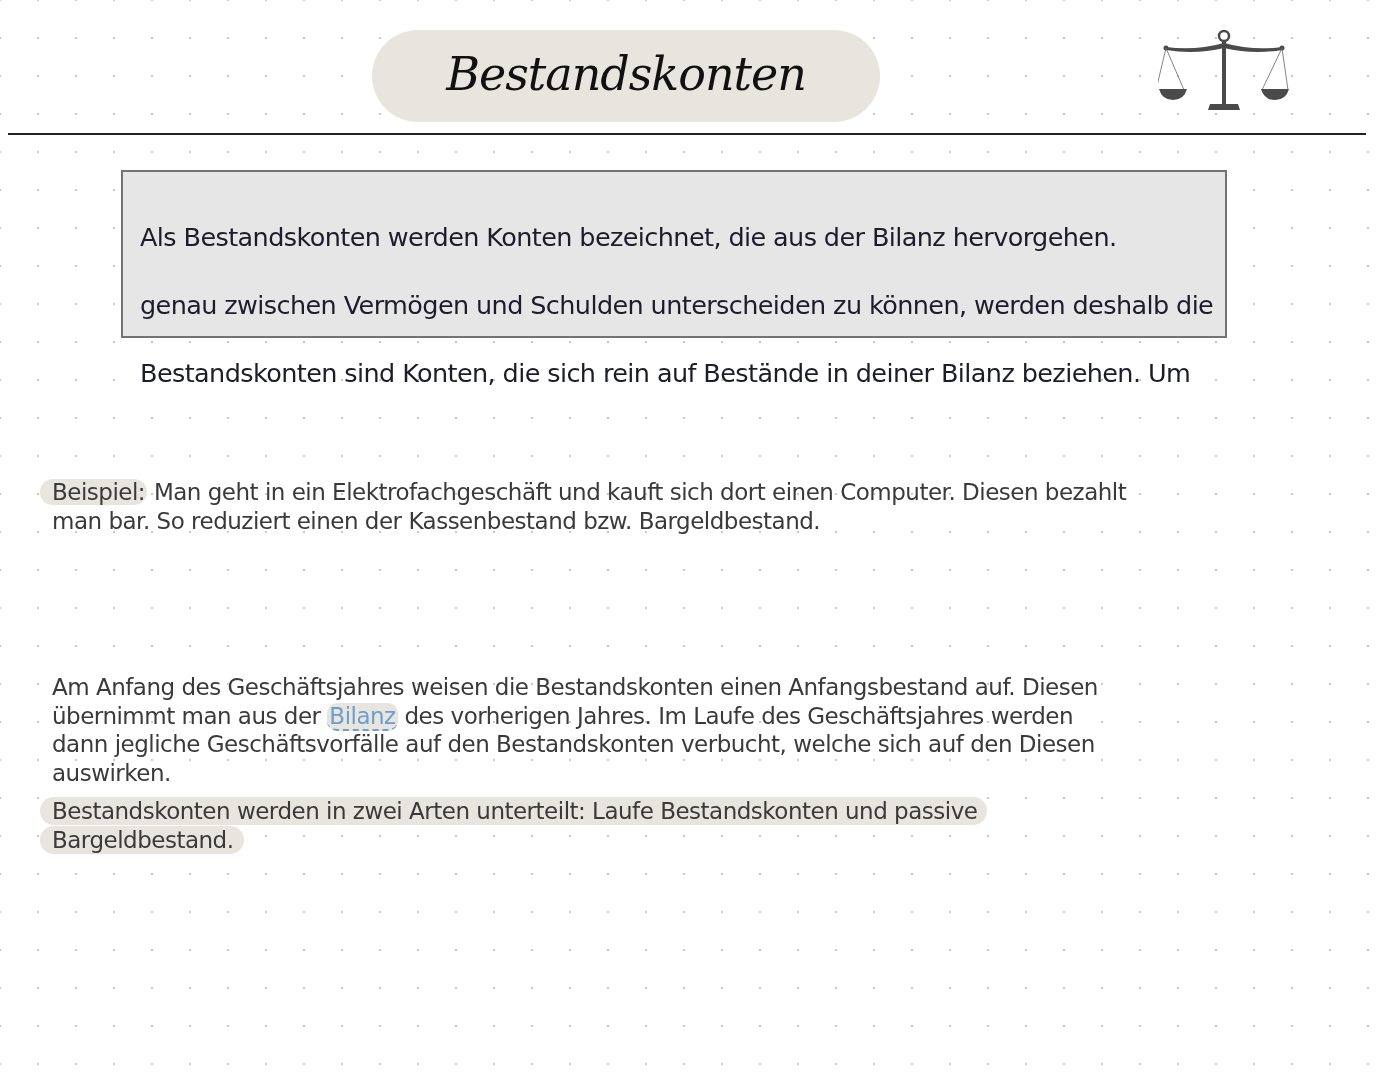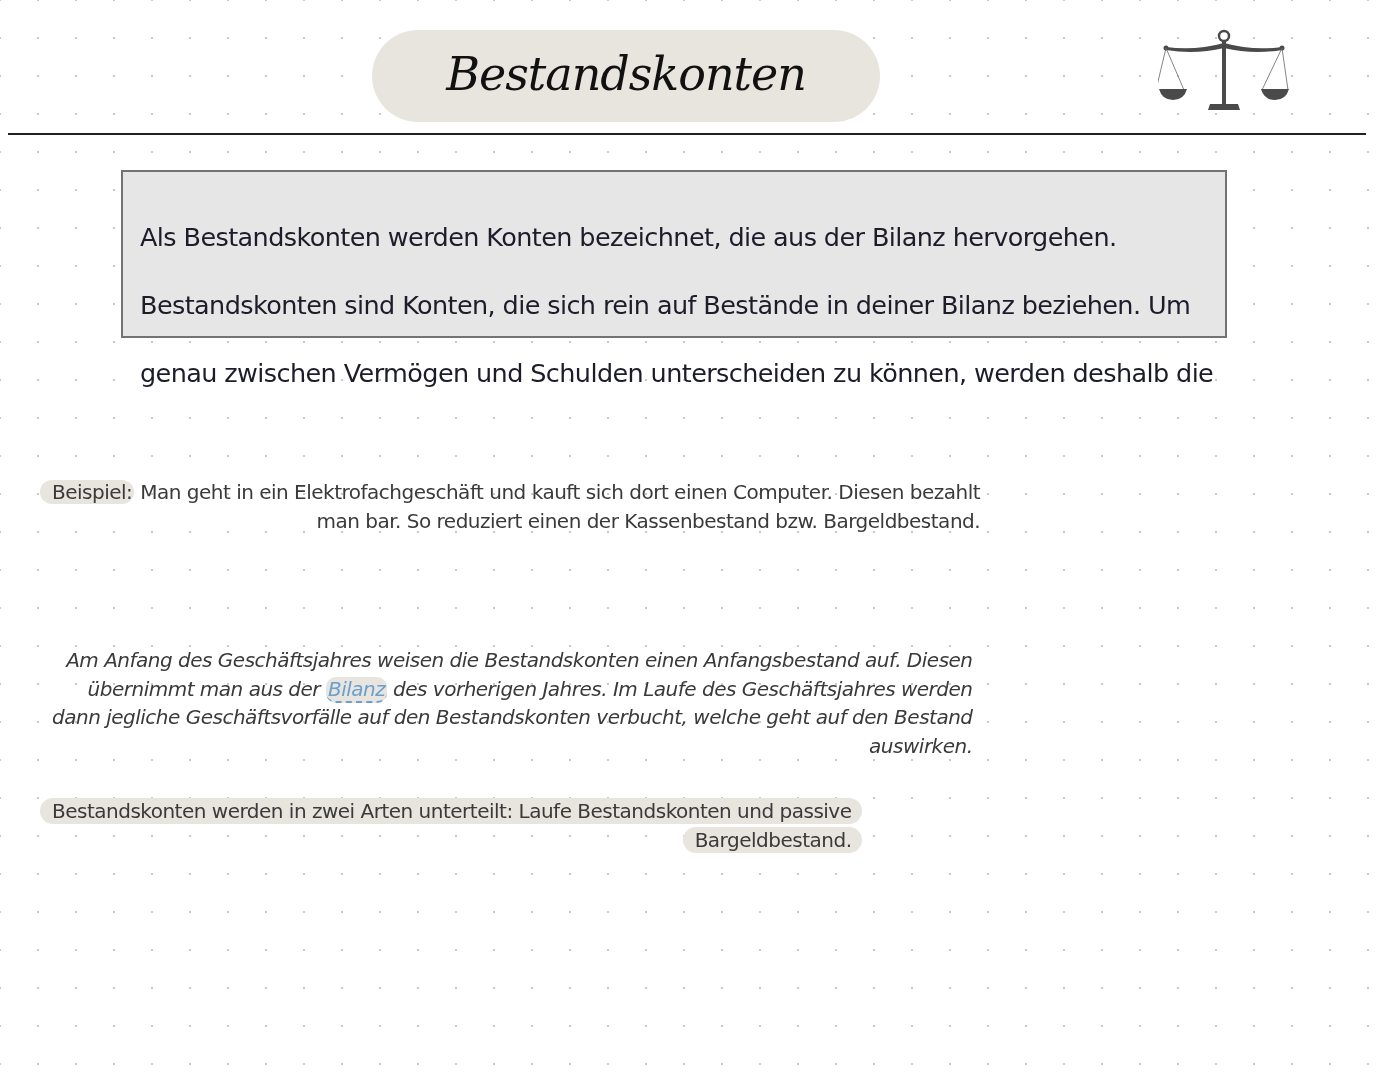--- a/index.html
+++ b/index.html
@@ -77,32 +77,31 @@
     width: 1100px;
     font-size: 25.5px;
     line-height: 34px;
     color: #1c1c2a;
     letter-spacing: -0.6px;
     white-space: pre-line;
   }
   .para {
     position: absolute;
     left: 52px;
-    font-size: 20px;
+    font-size: 23px;
     line-height: 28.5px;
     color: #3a3a3a;
     letter-spacing: -0.5px;
-    text-align: right;
   }
   .para .line {
     display: block;
     white-space: nowrap;
   }
   .p-example { top: 478px; }
-  .p-anfang { top: 646px; font-style: italic; }
+  .p-anfang { top: 673px; }
   .p-arten { top: 797px; }
   .hl-label {
     background: #e8e5de;
     border-radius: 14px;
     padding: 0 2px 0 12px;
     margin-left: -12px;
   }
   .hl-line {
     background: #e8e5de;
     border-radius: 15px;
@@ -139,33 +138,33 @@
   <line x1="124" y1="20" x2="104" y2="62" stroke="#666" stroke-width="0.8"></line>
   <line x1="124" y1="20" x2="130" y2="62" stroke="#666" stroke-width="0.8"></line>
   <path d="M103 61 L131 61 Q128 72 117 72 Q106 72 103 61 Z" fill="#4a4a4a"></path>
 </svg>
 
 <div class="header-rule"></div>
 
 <div class="intro-box">
   <div class="intro-text">
     <span class="line" style="display:block;white-space:nowrap">Als Bestandskonten werden Konten bezeichnet, die aus der Bilanz hervorgehen.</span>
+    <span class="line" style="display:block;white-space:nowrap">genau zwischen Vermögen und Schulden unterscheiden zu können, werden deshalb die</span>
     <span class="line" style="display:block;white-space:nowrap">Bestandskonten sind Konten, die sich rein auf Bestände in deiner Bilanz beziehen. Um</span>
-    <span class="line" style="display:block;white-space:nowrap">genau zwischen Vermögen und Schulden unterscheiden zu können, werden deshalb die</span>
   </div>
 </div>
 
 <div class="para p-example">
   <span class="line"><span class="hl-label">Beispiel:</span><span> Man geht in ein Elektrofachgeschäft und kauft sich dort einen Computer. Diesen bezahlt</span></span>
   <span class="line">man bar. So reduziert einen der Kassenbestand bzw. Bargeldbestand.</span>
 </div>
 
 <div class="para p-anfang">
   <span class="line">Am Anfang des Geschäftsjahres weisen die Bestandskonten einen Anfangsbestand auf. Diesen</span>
   <span class="line"><span>übernimmt man aus der </span><span class="link">Bilanz</span><span> des vorherigen Jahres. Im Laufe des Geschäftsjahres werden</span></span>
-  <span class="line">dann jegliche Geschäftsvorfälle auf den Bestandskonten verbucht, welche geht auf den Bestand</span>
+  <span class="line">dann jegliche Geschäftsvorfälle auf den Bestandskonten verbucht, welche sich auf den Diesen</span>
   <span class="line">auswirken.</span>
 </div>
 
 <div class="para p-arten">
   <span class="line"><span class="hl-line">Bestandskonten werden in zwei Arten unterteilt: Laufe Bestandskonten und passive</span></span>
   <span class="line"><span class="hl-line">Bargeldbestand.</span></span>
 </div>
 
 </body></html>

